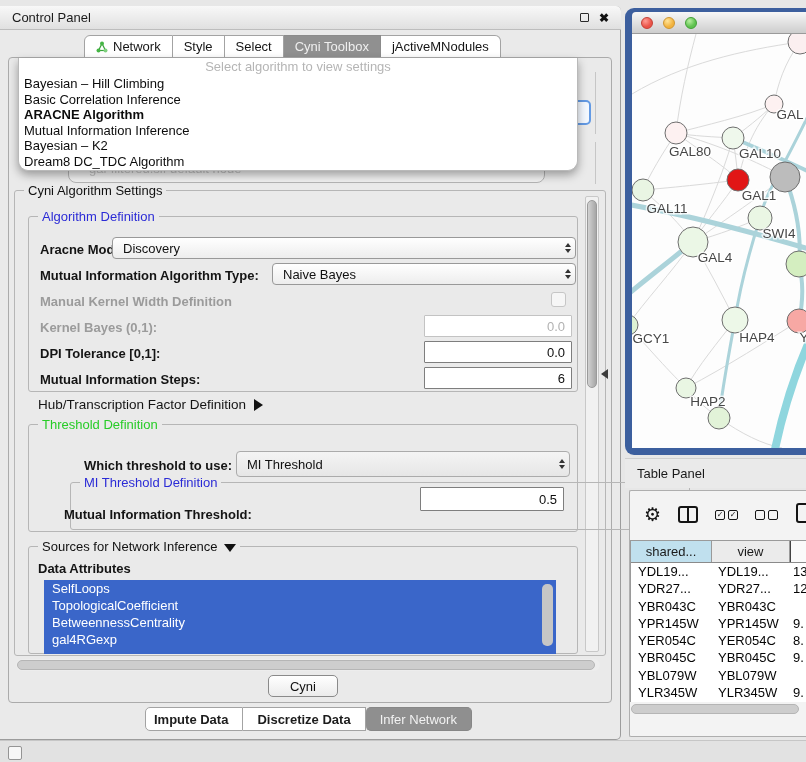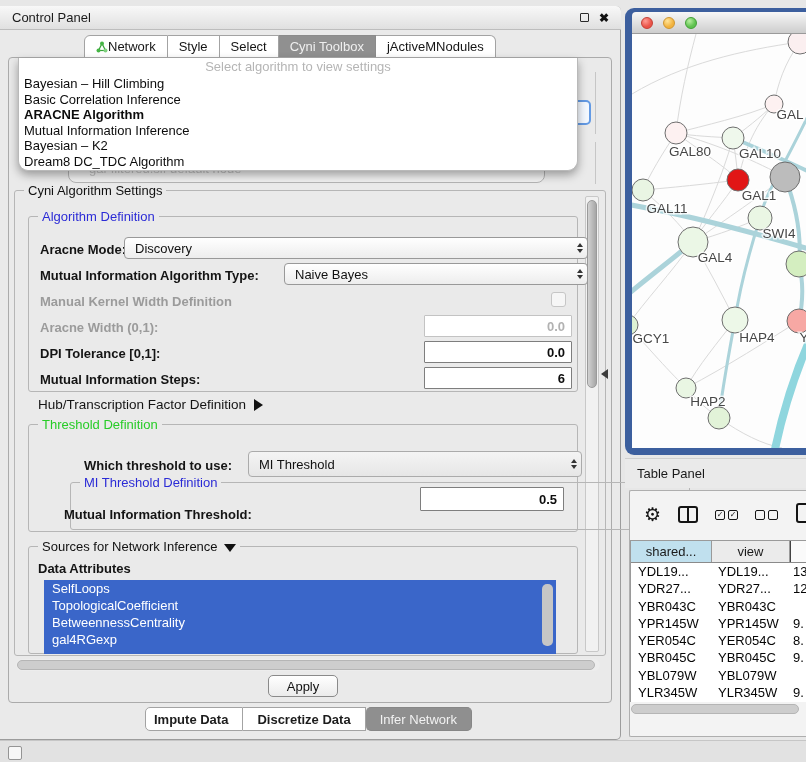--- a/index.html
+++ b/index.html
@@ -13,21 +13,21 @@
             border:1px solid #9c9c9c;border-left:none;border-radius:0 5px 5px 0;}
   .cp-titlebar{left:0;top:6px;width:621px;height:24px;background:linear-gradient(#f8f8f8,#e0e0e0);
                border-bottom:1px solid #bdbdbd;border-radius:0 5px 0 0;display:flex;align-items:center;padding:0 12px;}
   .cp-title{font-size:13px;color:#1a1a1a;}
   .win-icons{margin-left:auto;display:flex;align-items:center;gap:10px;}
   .float-sq{width:9px;height:9px;border:1.5px solid #2b2b2b;border-radius:1px;background:transparent;}
   .close-x{font-size:12px;font-weight:bold;color:#111;line-height:1;}
 
   
   .tabbar{display:flex;align-items:stretch;}
-  .tab{height:23px;display:flex;align-items:center;padding:0 11px;background:#fff;
+  .tab{height:23px;display:flex;align-items:center;gap:5px;padding:0 11px;background:#fff;
        border:1px solid #a3a3a3;border-left:none;font-size:13px;color:#151515;white-space:nowrap;}
   .tab:first-child{border-left:1px solid #a3a3a3;border-radius:6px 0 0 0;}
   .tab:last-child{border-radius:0 6px 0 0;}
   .tab.sel{background:#909090;border-color:#8b8b8b;color:#efefef;}
   .btab{height:24px;display:flex;align-items:center;padding:0 14px;background:#fff;
         border:1px solid #a3a3a3;border-left:none;font-size:13px;font-weight:bold;color:#1c1c1c;white-space:nowrap;}
   .btab:first-child{border-left:1px solid #a3a3a3;border-radius:5px 0 0 5px;padding-left:8px;}
   .btab.sel{background:#8f8f8f;border-color:#878787;color:#f2f2f2;font-weight:normal;border-radius:5px;}
 
   .cp-main{left:8px;top:57px;width:604px;height:646px;border:1px solid #ababab;border-radius:4px;background:#eaeaea;}
@@ -49,28 +49,28 @@
   .gbox{position:absolute;border:1px solid #b6b6b6;border-radius:3px;}
   .leg{position:absolute;top:-8px;left:9px;background:#eaeaea;padding:0 4px;font-size:13px;white-space:nowrap;}
   .leg.blue{color:#2b2bd6;}
   .leg.green{color:#27cc27;}
 
   .lbl{position:absolute;font-size:13px;font-weight:bold;color:#141414;white-space:nowrap;}
   .lbl.dim{color:#9b9b9b;}
   .lbl.reg{font-weight:normal;}
 
   .combo{position:absolute;background:linear-gradient(#ffffff,#ededed);border:1px solid #999;
-         border-radius:4px;font-size:13px;display:flex;align-items:center;padding:0 24px 0 10px;color:#111;margin-left:12px;}
+         border-radius:4px;font-size:13px;display:flex;align-items:center;padding:0 24px 0 10px;color:#111;}
   .combo.dim{background:linear-gradient(#f4f4f4,#e6e6e6);border-color:#ababab;}
   .spin{position:absolute;right:4px;top:50%;transform:translateY(-50%);display:flex;flex-direction:column;align-items:center;gap:2px;}
   .tri-u{width:0;height:0;border-left:3.5px solid transparent;border-right:3.5px solid transparent;border-bottom:4.5px solid #333;}
   .tri-d{width:0;height:0;border-left:3.5px solid transparent;border-right:3.5px solid transparent;border-top:4.5px solid #333;}
 
   .tfield{position:absolute;background:#fff;border:1.5px solid #7e7e7e;border-radius:1px;font-size:13px;
-          display:flex;align-items:center;justify-content:flex-end;padding:0 6px;color:#0e0e0e;font-weight:bold;}
+          display:flex;align-items:center;justify-content:flex-end;padding:0 6px;color:#0e0e0e;}
   .tfield.dis{border:1px solid #c3c3c3;color:#b2b2b2;}
 
   .checkbox{position:absolute;width:15px;height:15px;border:1px solid #c6c6c6;border-radius:3px;background:#f6f6f6;}
 
   .tri-right{display:inline-block;width:0;height:0;border-top:6px solid transparent;border-bottom:6px solid transparent;border-left:9px solid #111;vertical-align:middle;margin-left:8px;}
   .tri-down{display:inline-block;width:0;height:0;border-left:6px solid transparent;border-right:6px solid transparent;border-top:8px solid #111;vertical-align:middle;margin-left:6px;}
 
   
   .vtrack{background:#f1f1f1;border:1px solid #c8c8c8;border-radius:2px;}
   .vthumb{position:absolute;left:1px;width:10px;background:linear-gradient(90deg,#d2d2d2,#a6a6a6);border:1px solid #9a9a9a;border-radius:6px;}
@@ -215,21 +215,21 @@
     <span>Naive Bayes</span>
     <span class="spin">
         <span class="tri-u"></span>
         <span class="tri-d"></span>
       </span>
   </div>
 
   <span class="lbl dim" style="left:40px;top:294px;">Manual Kernel Width Definition</span>
   <div class="checkbox" style="left:551px;top:292px;"></div>
 
-  <span class="lbl dim" style="left:40px;top:320px;">Aracne Width (0,1):</span>
+  <span class="lbl dim" style="left:40px;top:320px;">Kernel Bayes (0,1):</span>
   <div class="tfield dis" style="left:424px;top:315px;width:148px;height:22px;">
     <span>0.0</span>
   </div>
 
   <span class="lbl" style="left:40px;top:346px;">DPI Tolerance [0,1]:</span>
   <div class="tfield" style="left:424px;top:341px;width:148px;height:22px;">
     <span>0.0</span>
   </div>
 
   <span class="lbl" style="left:40px;top:372px;">Mutual Information Steps:</span>
@@ -274,21 +274,21 @@
       <div class="attr-item">BetweennessCentrality</div>
       <div class="attr-item">gal4RGexp</div>
       <div class="attr-scroll"></div>
     </div>
 
   <div class="abs" style="left:16px;top:659px;width:584px;height:12px;background:#ededed;border-radius:6px;">
     <div class="hthumb" style="left:1px;top:1px;width:578px;height:10px;"></div>
   </div>
 
   <div class="abs apply-btn">
-    <span>Apply</span>
+    <span>Cyni</span>
   </div>
 
   <div class="abs tabbar" style="left:145px;top:707px;" id="cp-btabs">
       <div class="btab">
         <span>Impute Data</span>
       </div>
       <div class="btab">
         <span>Discretize Data</span>
       </div>
       <div class="btab sel">

